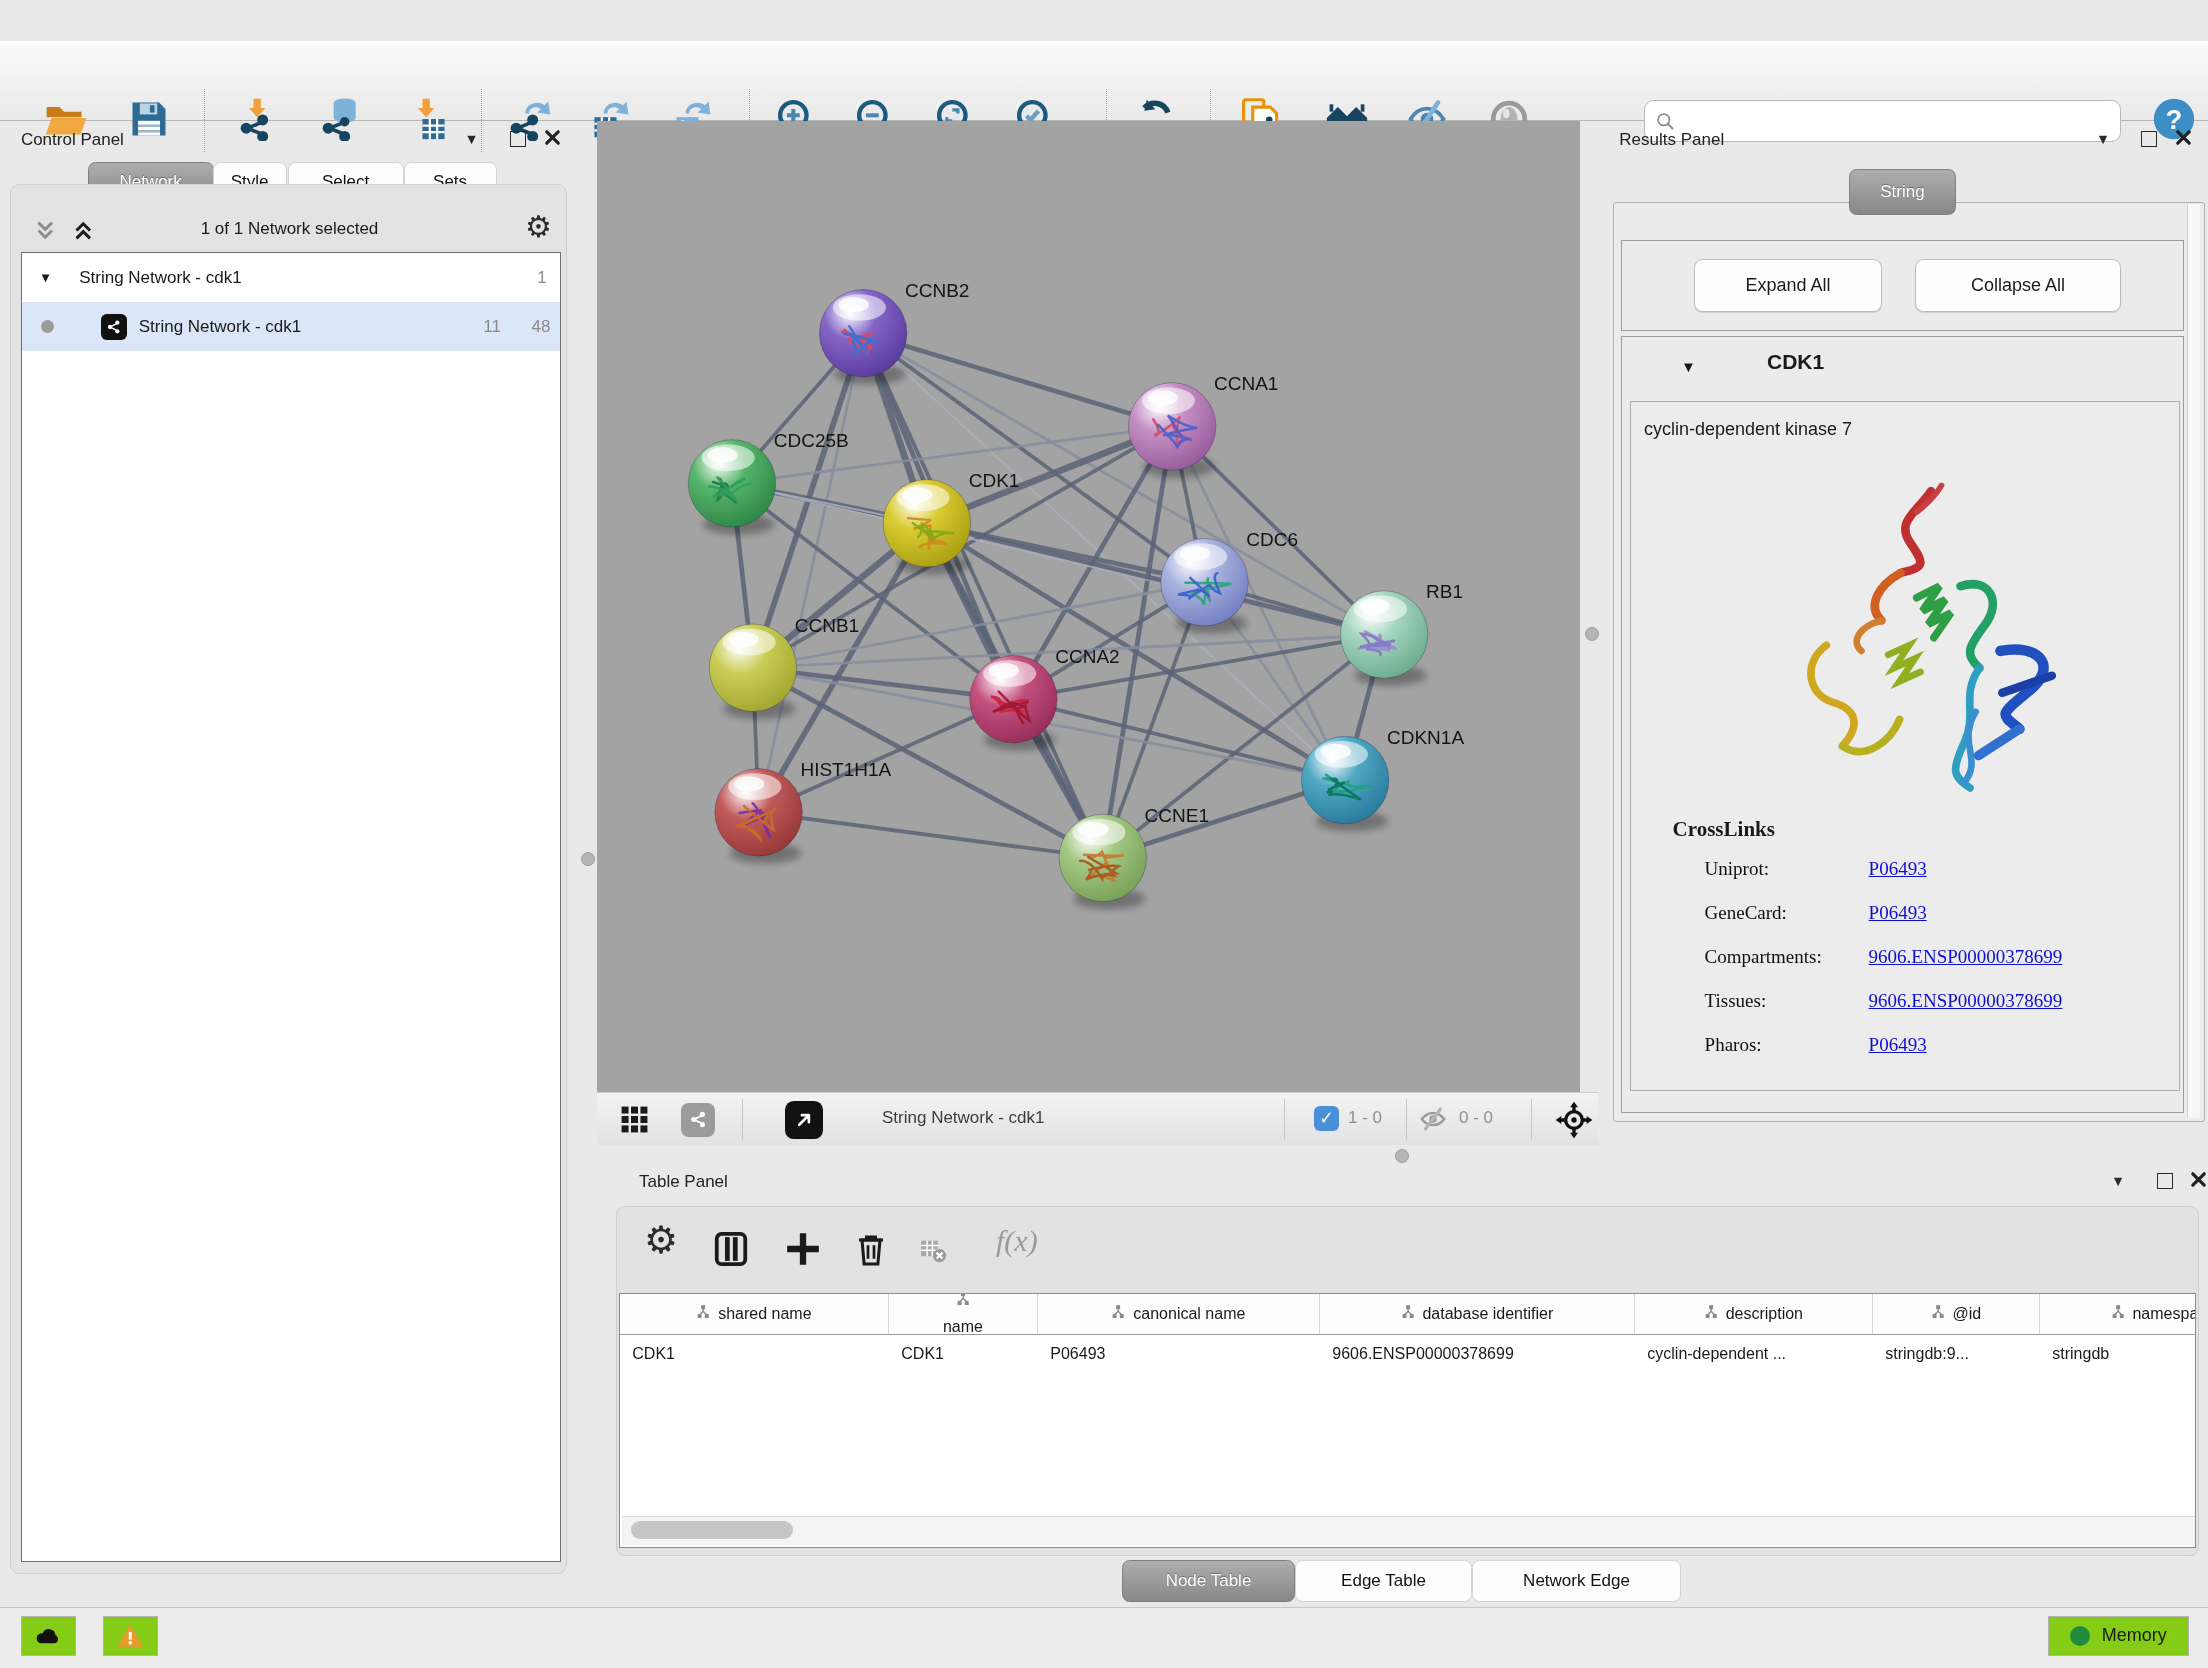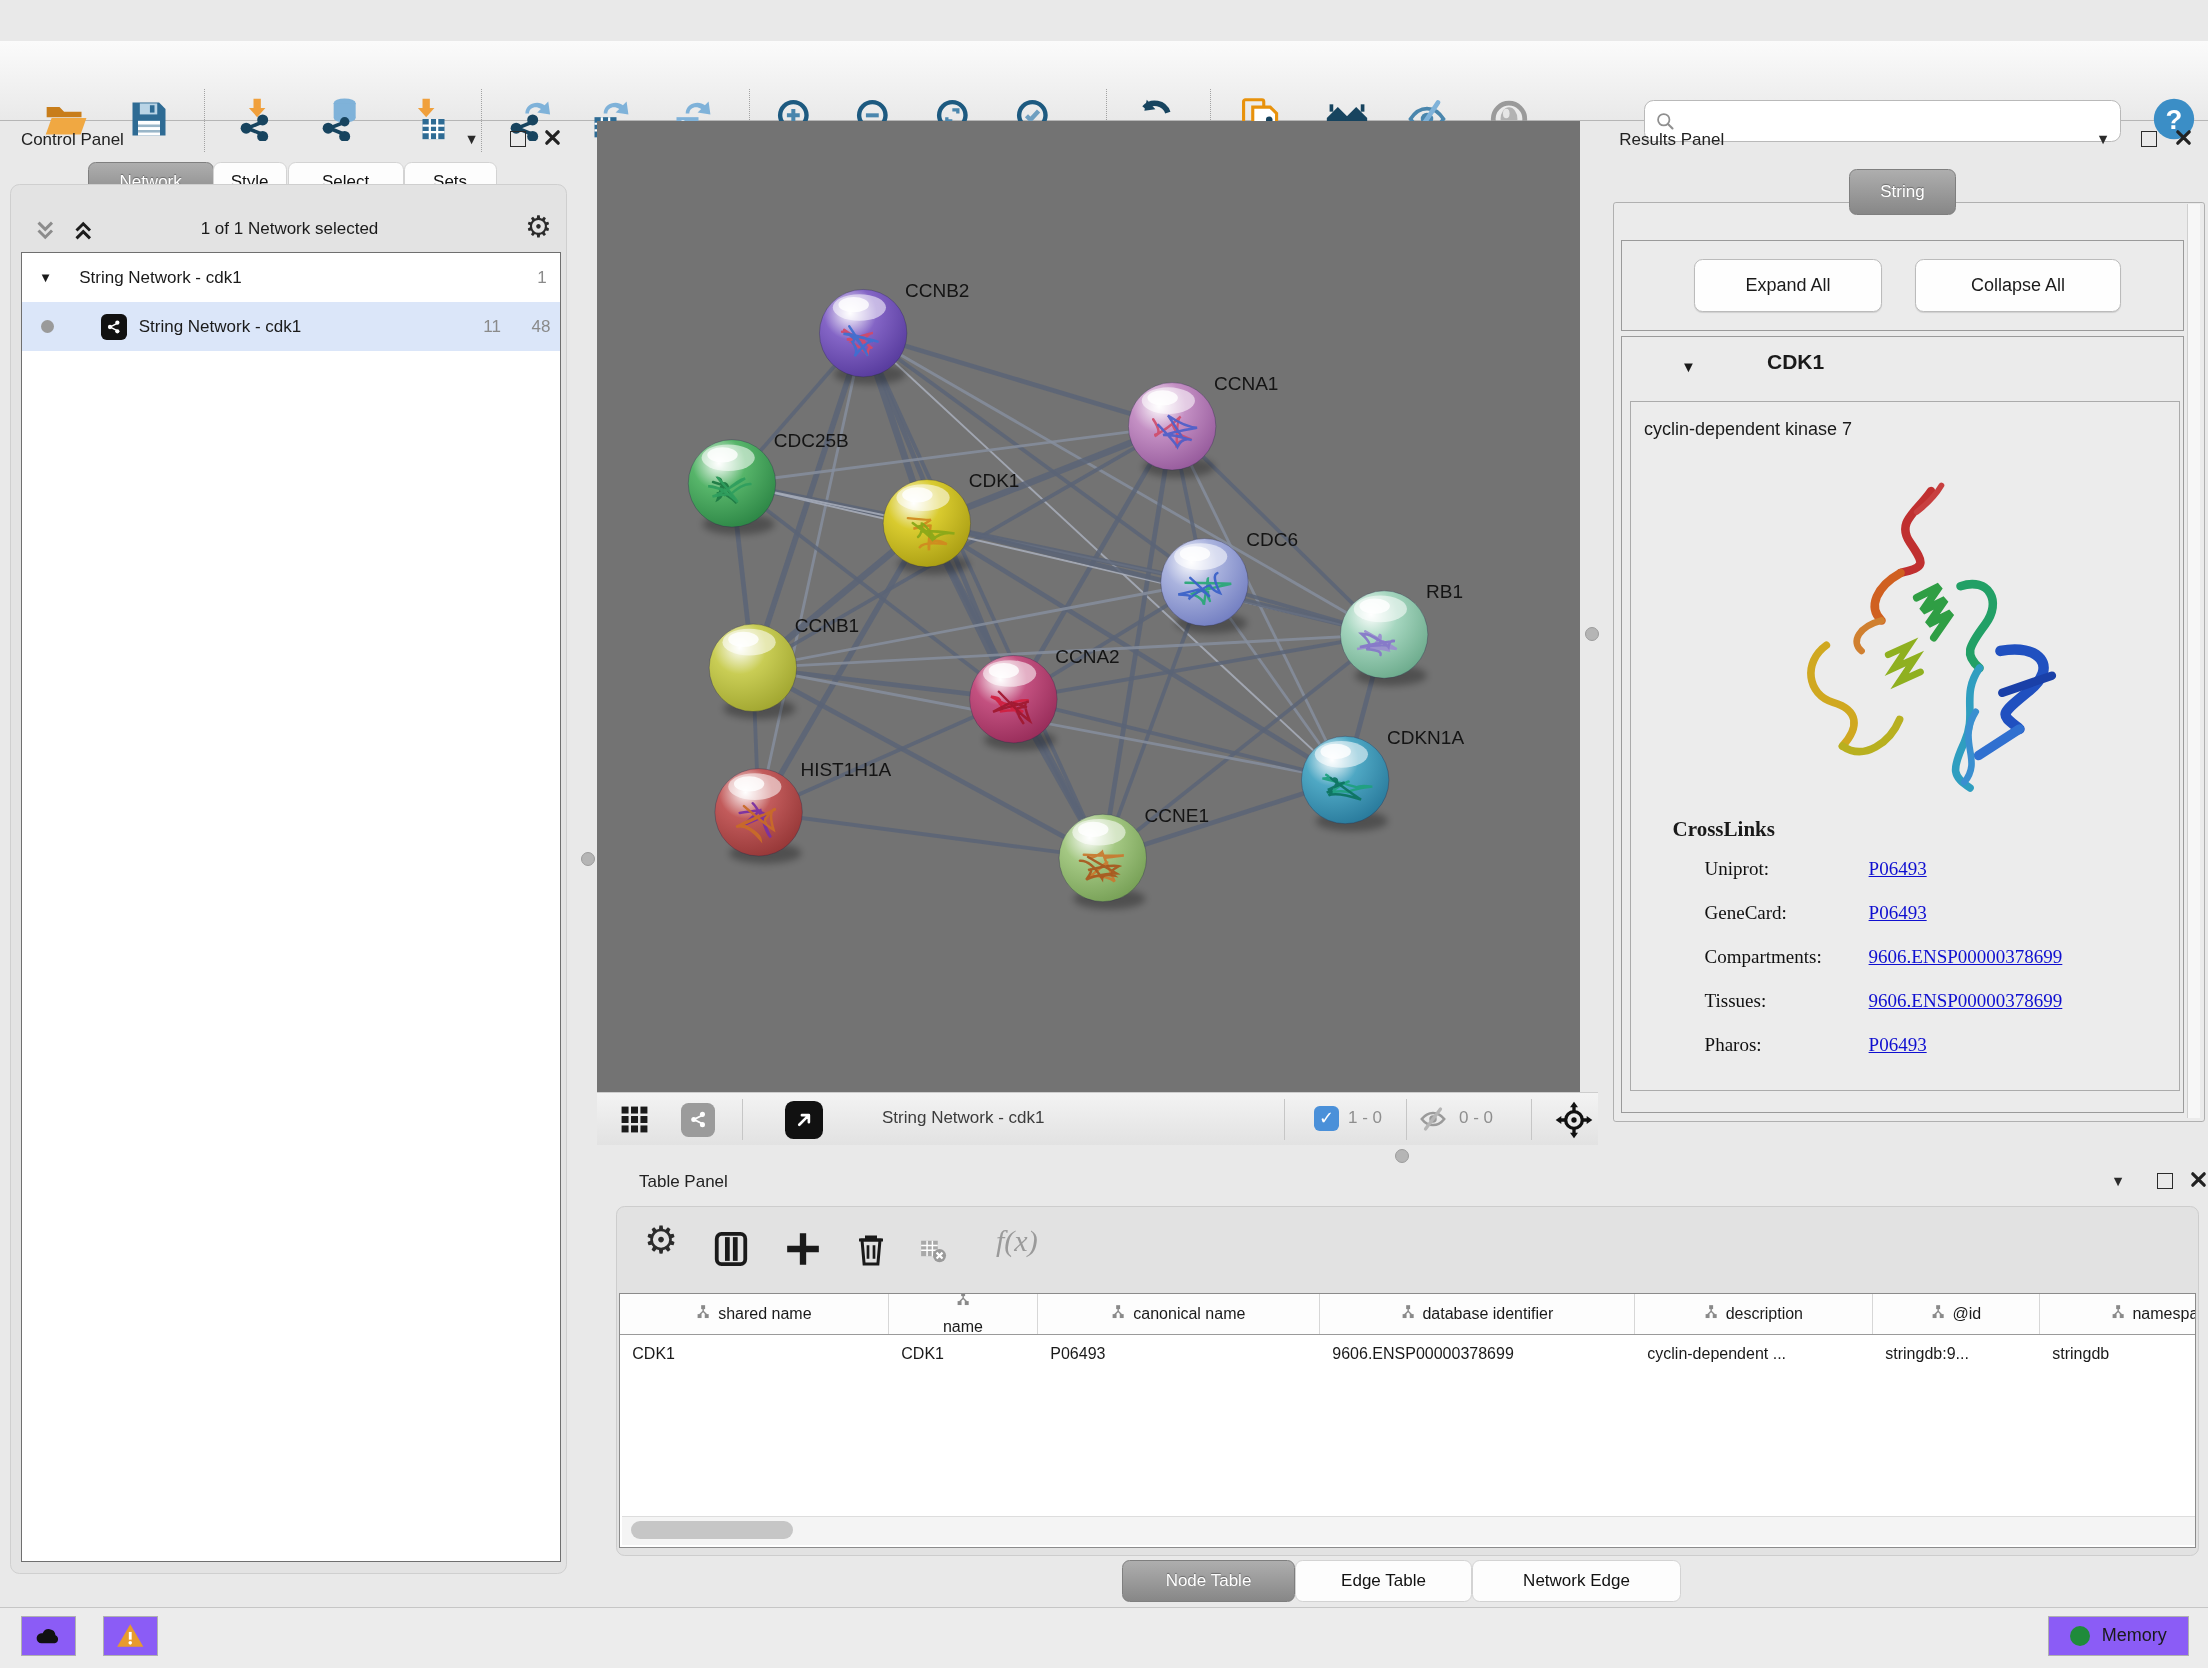--- a/index.html
+++ b/index.html
@@ -35,21 +35,21 @@
   
   .cp-body{left:9.5px;top:184px;width:555px;height:1388px;background:#e3e3e3;
     border:1px solid #cfcfcf;border-radius:9.5px;}
   .cp-tree{left:21px;top:252px;width:540px;height:1310px;background:#fff;border:1.9px solid #6f6f6f;box-sizing:border-box;}
   .tree-row{position:relative;height:49px;display:flex;align-items:center;font-size:17px;}
   .tree-row.sel{background:#dbe6f9;}
   .count{color:#8a8a8a;}
   .share-badge{width:26px;height:26px;border-radius:5.7px;background:#111;display:flex;
     align-items:center;justify-content:center;}
   
-  .canvas{left:597px;top:121px;width:983px;height:971px;background:#737373;}
+  .canvas{left:597px;top:121px;width:983px;height:971px;background:#a3a3a3;}
   .netbar{left:597px;top:1092px;width:1001px;height:52px;
     background:linear-gradient(#f3f3f3,#e2e2e2);border-top:1px solid #cdcdcd;}
   .nb-sep{position:absolute;top:5.7px;height:41px;border-left:1px solid #c6c6c6;}
   .nb-txt{position:absolute;font-size:17px;color:#3c3c3c;top:15px;}
   .nb-cnt{position:absolute;font-size:17px;color:#8e8e8e;top:15px;}
   .checkbox{position:absolute;width:25px;height:25px;border-radius:5.7px;background:#4a90d9;
     color:#fff;font-size:18px;text-align:center;line-height:25px;top:13.3px;cursor:pointer;}
   .splitdot{position:absolute;width:12.4px;height:12.4px;border-radius:50%;background:#b5b5b5;border:1px solid #9c9c9c;}
   
   .rp-outer{left:1613px;top:202px;width:590px;height:918px;background:#ebebeb;
@@ -72,21 +72,21 @@
     border:1.9px solid #8b8b8b;box-sizing:border-box;overflow:hidden;}
   .thead{position:absolute;left:0;top:0;height:40px;display:flex;border-bottom:1.9px solid #9a9a9a;background:#fdfdfd;}
   .th{display:flex;align-items:center;justify-content:center;gap:7.6px;font-size:16px;
       border-right:1px solid #d7d7d7;box-sizing:border-box;cursor:pointer;}
   .trow{position:absolute;left:0;top:40px;height:40px;display:flex;}
   .td{display:flex;align-items:center;padding-left:12.4px;font-size:16px;box-sizing:border-box;}
   .hscroll{position:absolute;left:1.9px;bottom:1.9px;width:1573px;height:28.5px;background:#f4f4f4;border-top:1px solid #ddd;}
   .hthumb{position:absolute;left:9.5px;top:4.8px;width:162px;height:18px;background:#c6c6c6;border-radius:9.5px;}
   
   .statusbar{left:0;top:1607px;width:2208px;height:61px;background:#ececec;border-top:1px solid #c6c6c6;}
-  .sbtn{position:absolute;top:7.6px;height:40px;background:#8b5cf6;border:1.9px solid #b0b0b0;
+  .sbtn{position:absolute;top:7.6px;height:40px;background:#84cc16;border:1.9px solid #b0b0b0;
     display:flex;align-items:center;justify-content:center;cursor:pointer;box-sizing:border-box;}
   text{font-family:"Liberation Sans",sans-serif;}
 </style>
 </head>
 <body>
 
 <div class="app">
 
 
   <div class="abs toolbar">

